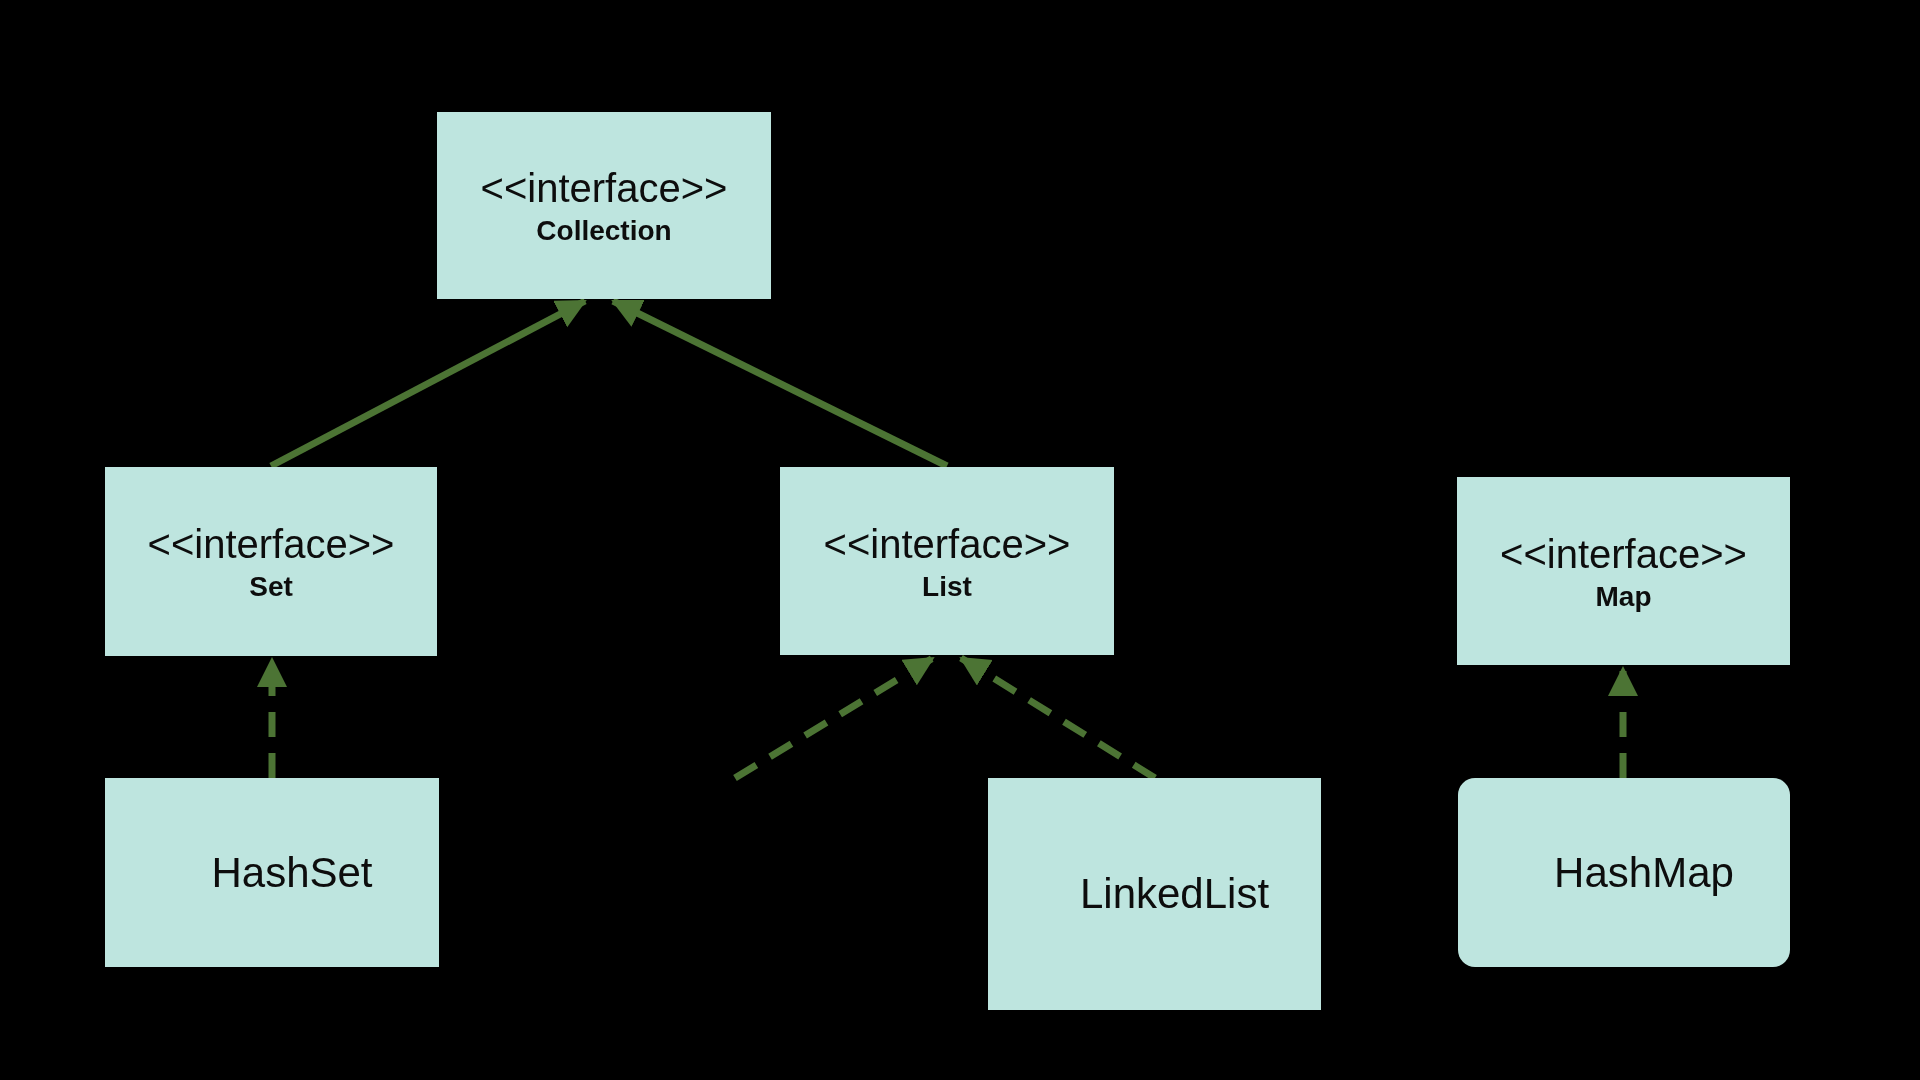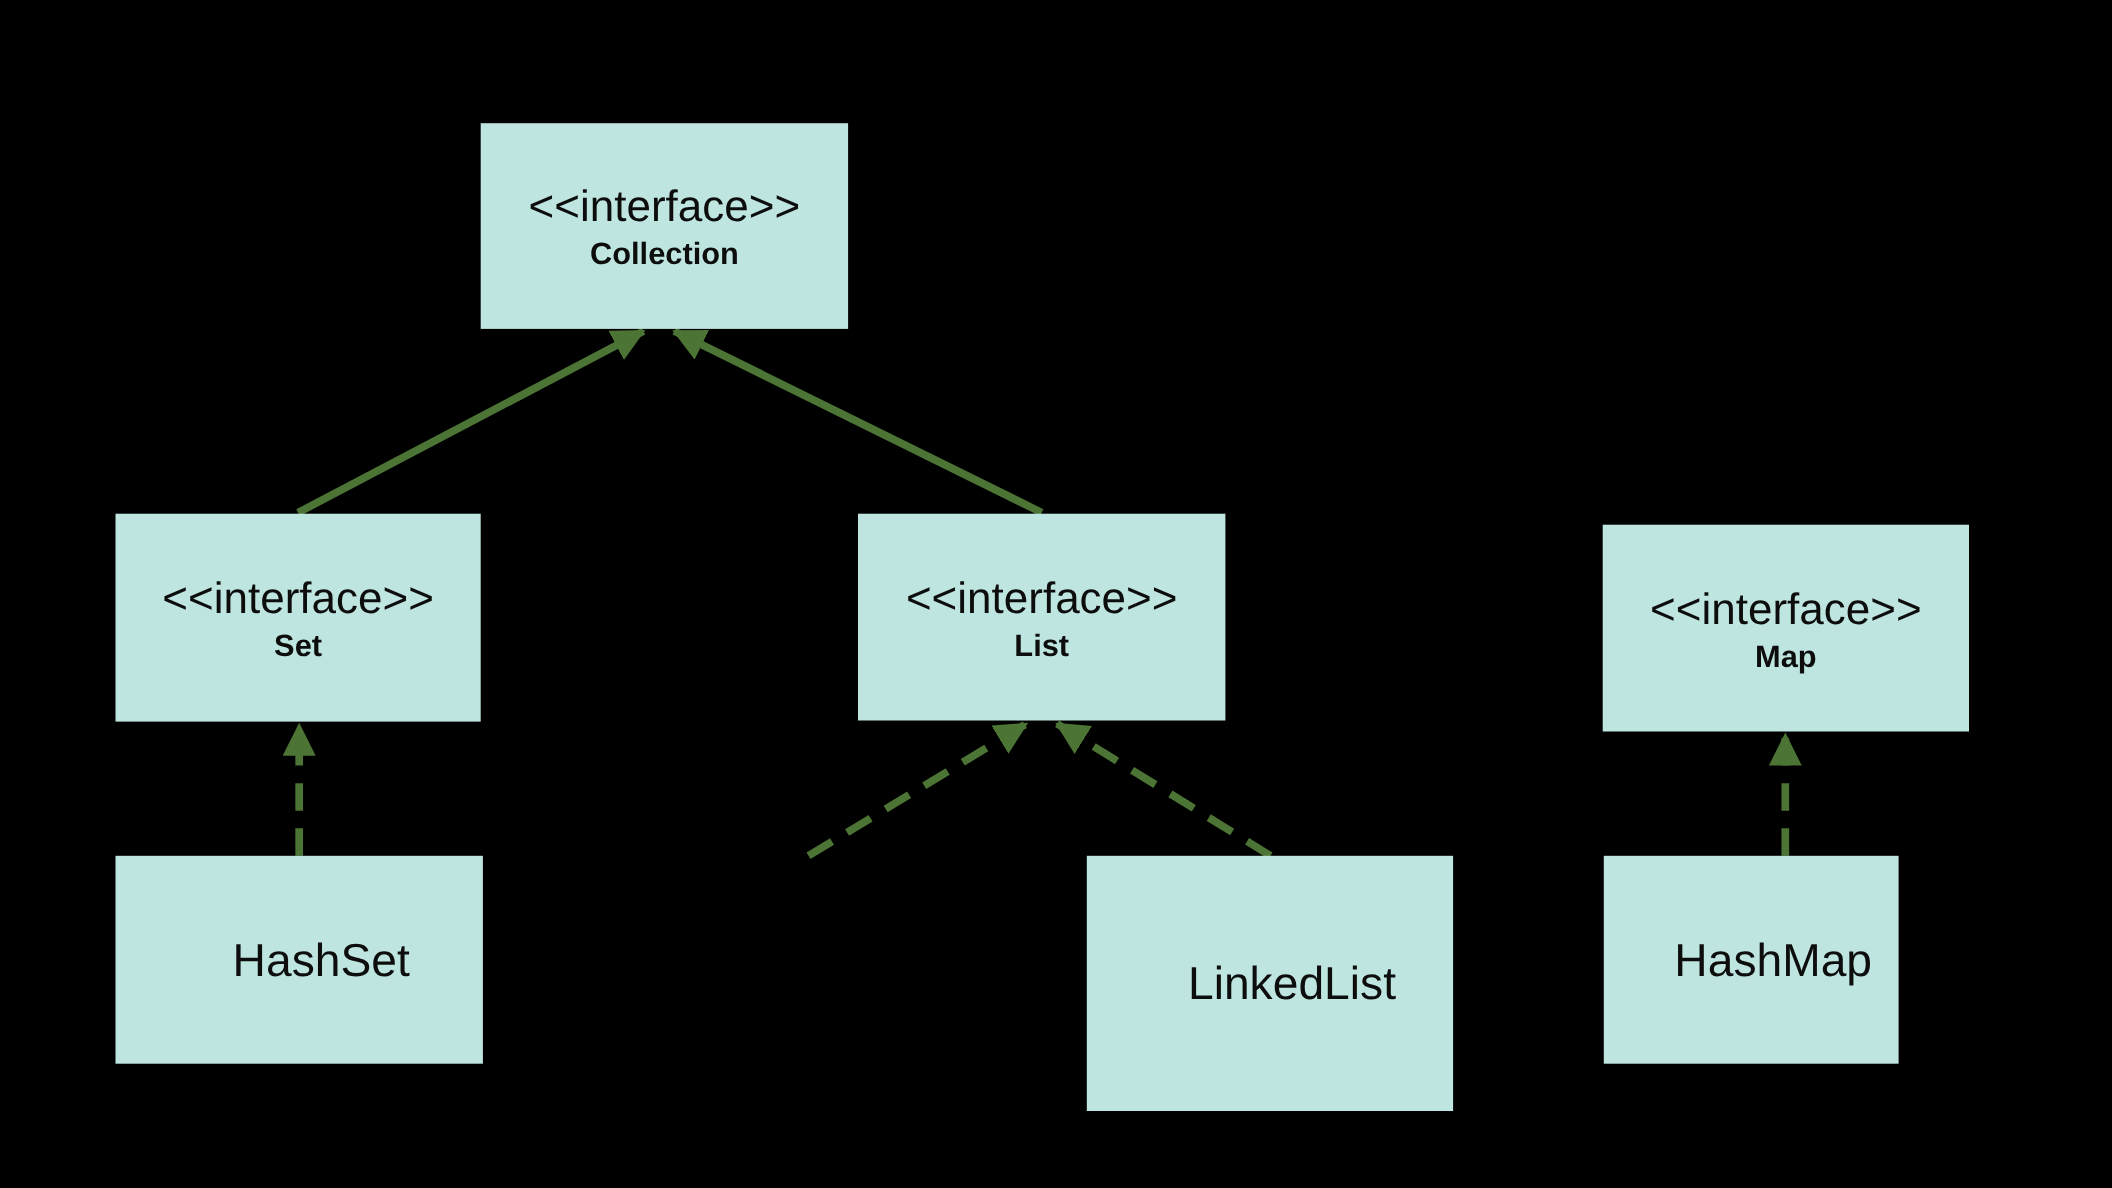--- a/index.html
+++ b/index.html
@@ -58,21 +58,21 @@
     margin-left: 40px;
   }
   
   #node-collection { left: 437px;  top: 112px; width: 334px; height: 187px; }
   #node-set        { left: 105px;  top: 467px; width: 332px; height: 189px; }
   #node-list       { left: 780px;  top: 467px; width: 334px; height: 188px; }
   #node-map        { left: 1457px; top: 477px; width: 333px; height: 188px; }
   #node-hashset    { left: 105px;  top: 778px; width: 334px; height: 189px; }
   #node-arraylist  { left: 568px;  top: 778px; width: 335px; height: 189px; }
   #node-linkedlist { left: 988px;  top: 778px; width: 333px; height: 232px; }
-  #node-hashmap    { left: 1458px; top: 778px; width: 268px; height: 189px; }
+  #node-hashmap    { left: 1458px; top: 778px; width: 332px; height: 189px; border-radius: 17px; }
 </style>
 </head>
 <body>
 
 <div class="stage">
 
   <svg class="edges-layer" viewBox="0 0 1920 1080" xmlns="http://www.w3.org/2000/svg">
     <defs>
       <marker id="arrowhead" markerUnits="userSpaceOnUse" markerWidth="34" markerHeight="32" refX="28" refY="15" orient="auto">
         <path d="M0,0 L30,15 L0,30 Z" style="fill: var(--arrow-green, #4c7434);"></path>

